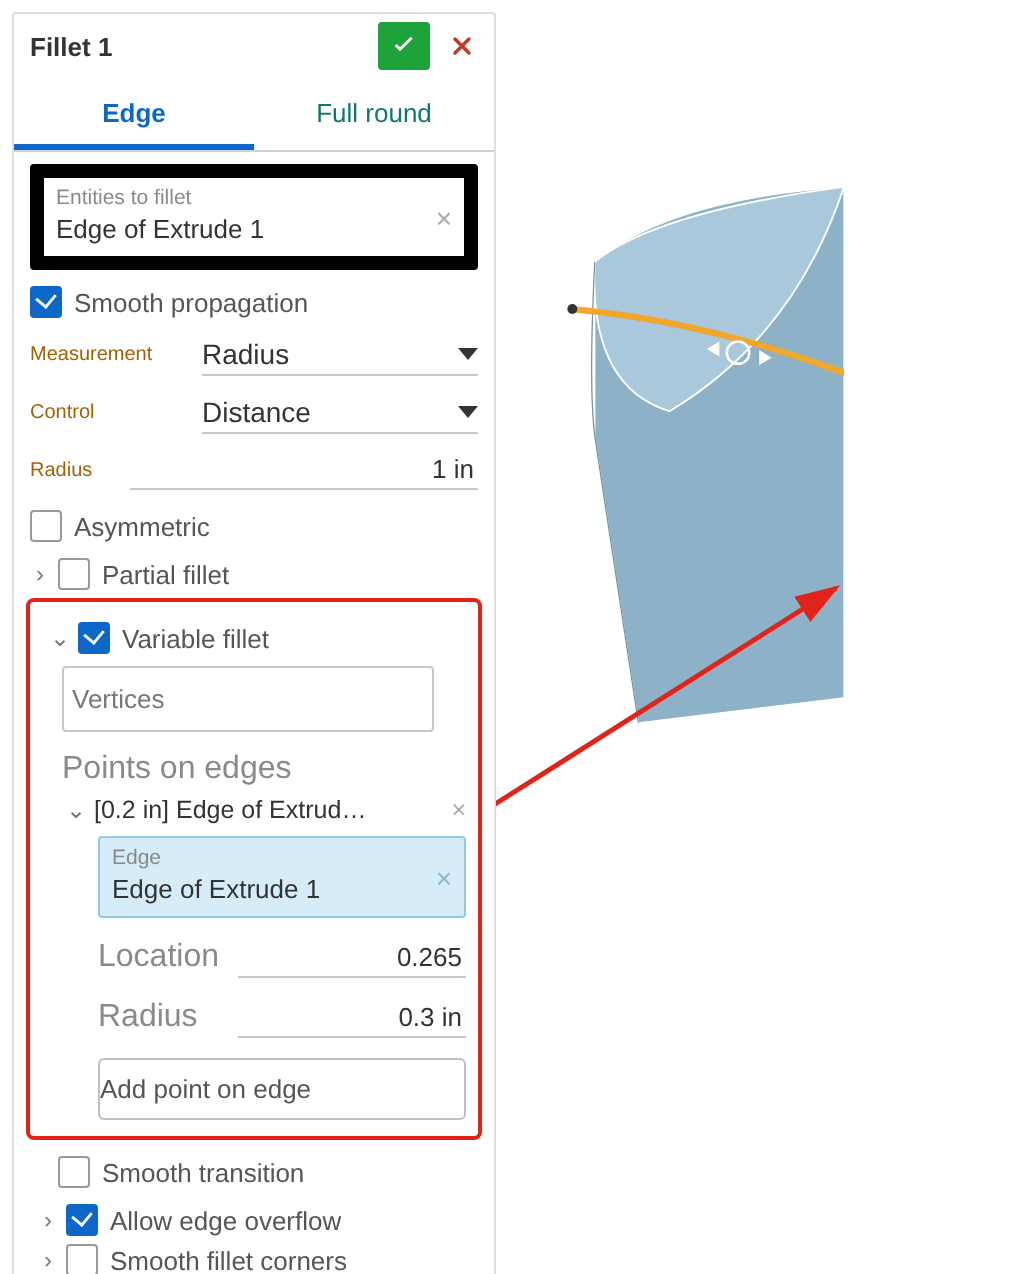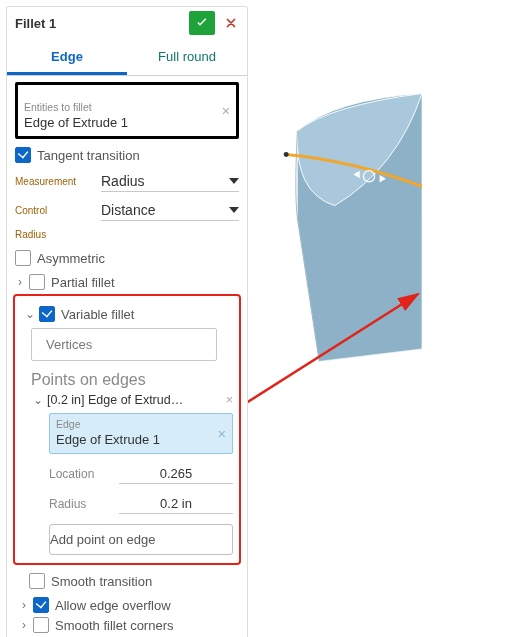--- a/index.html
+++ b/index.html
@@ -8,48 +8,48 @@
   .hdr{display:flex;align-items:center;padding:4px 6px 6px 8px;font-weight:700}
   .hdr-title{flex:1}
   .btn-ok{width:26px;height:24px;background:#1ea23a;display:flex;align-items:center;justify-content:center;border-radius:2px;margin-right:6px}
   .btn-ok svg{width:16px;height:16px;fill:#fff}
   .btn-x{width:20px;height:20px;display:flex;align-items:center;justify-content:center}
   .btn-x svg{width:14px;height:14px;fill:#c0392b}
   .tabs{display:flex;border-bottom:1px solid #d0d0d0}
   .tab{flex:1;text-align:center;padding:8px 0;color:#0f766e}
   .tab.active{color:#0d67c9;border-bottom:3px solid #0d67c9;font-weight:600}
   .body{padding:6px 8px 12px 8px}
-  .fld{border:3px solid #000000;border-radius:2px;padding:16px 6px 6px 6px;margin-bottom:8px;position:relative}
+  .fld{border:7px solid #000000;border-radius:2px;padding:4px 6px 6px 6px;margin-bottom:8px;position:relative}
   .fld-label{font-size:10.5px;color:#8a8a8a;margin-bottom:2px}
   .fld-val{font-size:13px;color:#333}
   .clr{position:absolute;right:6px;top:50%;transform:translateY(-50%);color:#aaa;font-size:14px}
   .row{display:flex;align-items:center;margin:2px 0 8px 0}
   .cb{width:14px;height:14px;border:1px solid #999;border-radius:2px;margin-right:6px;flex-shrink:0;position:relative}
   .cb.on{background:#0d67c9;border-color:#0d67c9}
   .cb.on:after{content:"";position:absolute;left:2px;top:-1px;width:8px;height:10px;border:solid #fff;border-width:0 2px 2px 0;transform:rotate(40deg) scale(.7)}
   .lbl{color:#555}
   .sel-row{display:flex;align-items:center;margin-bottom:8px}
   .sel-lab{color:#a16207;font-size:10px;width:86px}
   .sel{flex:1;border-bottom:1px solid #c8c8c8;padding:2px 0;display:flex;align-items:center;justify-content:space-between}
   .sel-val{font-size:14px}
   .caret{width:0;height:0;border-left:5px solid transparent;border-right:5px solid transparent;border-top:6px solid #333}
   .inp-row{display:flex;align-items:center;margin-bottom:10px}
   .inp{flex:1;border-bottom:1px solid #c8c8c8;text-align:right;padding:2px 2px}
   .tree{margin-left:-4px}
   .tree-row{display:flex;align-items:center;margin:4px 0;padding-left:2px}
   .chev{width:14px;text-align:center;color:#777;font-size:12px;margin-right:2px}
   .hl{position:relative;border:2.5px solid #e2231a;border-radius:4px;padding:6px 6px 8px 6px;margin:4px -2px 8px -2px}
-  .vbox{border:1px solid #c8c8c8;border-radius:2px;padding:8px 14px;color:#777;margin:6px 16px 10px 10px}
+  .vbox{border:1px solid #c8c8c8;border-radius:2px;padding:8px 4px;color:#777;margin:6px 16px 10px 10px}
   .pts{margin-left:10px}
   .pts-lab{font-size:16px;color:#8a8a8a;margin-bottom:4px}
   .pt-item{display:flex;align-items:center;font-size:12.5px;color:#333;margin-bottom:6px}
   .edge-fld{background:#d6ecf8;border:1px solid #95c6e6;border-radius:2px;padding:4px 6px 6px 6px;margin:0 0 10px 18px;position:relative}
   .sub-row{display:flex;align-items:center;margin:0 0 10px 18px}
-  .sub-lab{color:#8a8a8a;font-size:12px;width:70px}
-  .sub-val{flex:1;border-bottom:1px solid #c8c8c8;text-align:center;padding:2px 2px}
+  .sub-lab{color:#8a8a8a;font-size:16px;width:70px}
+  .sub-val{flex:1;border-bottom:1px solid #c8c8c8;text-align:right;padding:2px 2px}
   .btn-wide{margin:0 0 0 18px;border:1px solid #c0c0c0;border-radius:3px;text-align:left;padding:7px 0;color:#555}
   .footer{display:flex;align-items:center;padding:8px 10px 10px 10px}
   .viewport{position:absolute;left:260px;top:0;right:0;bottom:0}
   .viewport svg{position:absolute;inset:0}
 </style>
 </head>
 <body>
 
 <div class="stage">
 
@@ -102,41 +102,42 @@
 
     <div class="body">
       <div class="fld">
         <div class="fld-label">Entities to fillet</div>
         <div class="fld-val">Edge of Extrude 1</div>
         <span class="clr">×</span>
       </div>
 
       <div class="row">
         <span class="cb on"></span>
-        <span class="lbl">Tangent transition</span>
+        <span class="lbl">Smooth propagation</span>
       </div>
 
       <div class="sel-row">
         <span class="sel-lab">Measurement</span>
         <div class="sel">
           <span class="sel-val">Radius</span>
           <span class="caret"></span>
         </div>
       </div>
 
       <div class="sel-row">
         <span class="sel-lab">Control</span>
         <div class="sel">
           <span class="sel-val">Distance</span>
           <span class="caret"></span>
         </div>
       </div>
 
       <div class="inp-row">
         <span class="sel-lab" style="width:50px">Radius</span>
+        <div class="inp">1 in</div>
       </div>
 
       <div class="row">
         <span class="cb"></span>
         <span class="lbl">Asymmetric</span>
       </div>
 
       <div class="tree">
         <div class="tree-row">
           <span class="chev">›</span>
@@ -167,21 +168,21 @@
             <div class="fld-val">Edge of Extrude 1</div>
             <span class="clr" style="color:#8ab5d0">×</span>
           </div>
 
           <div class="sub-row">
             <span class="sub-lab">Location</span>
             <div class="sub-val">0.265</div>
           </div>
           <div class="sub-row">
             <span class="sub-lab">Radius</span>
-            <div class="sub-val">0.2 in</div>
+            <div class="sub-val">0.3 in</div>
           </div>
 
           <div class="btn-wide">Add point on edge</div>
         </div>
       </div>
 
       <div class="row" style="margin-left:14px">
         <span class="cb"></span>
         <span class="lbl">Smooth transition</span>
       </div>

